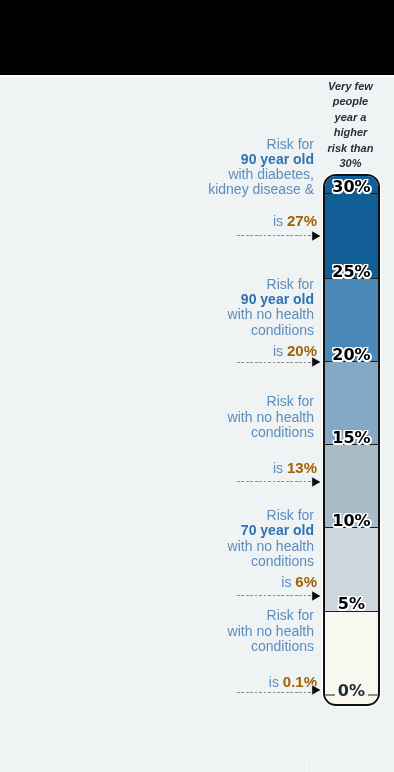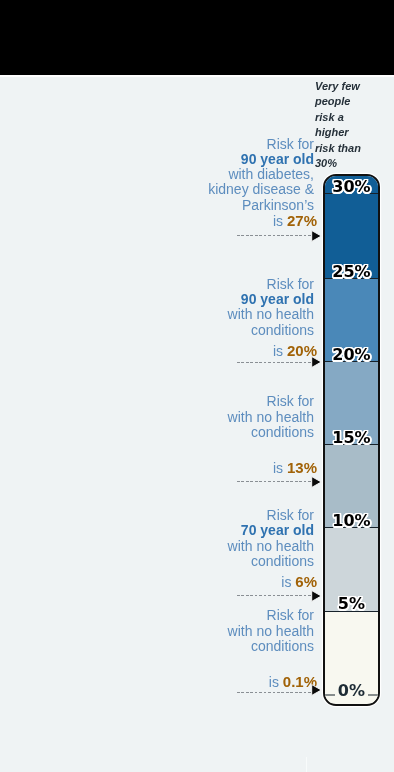--- a/index.html
+++ b/index.html
@@ -5,21 +5,21 @@
   html,body{margin:0;padding:0;}
   body{width:394px;height:772px;background:#eff3f4;
        font-family:"Liberation Sans",sans-serif;overflow:hidden;position:relative;
        -webkit-font-smoothing:antialiased;}
 
   #topbar{position:absolute;left:0;top:0;width:394px;height:75px;background:#000;}
   #whiteline{position:absolute;left:0;top:75px;width:394px;height:2px;background:#ffffff;}
   #edge-line{position:absolute;left:306px;top:757px;width:1px;height:15px;background:#f8fbfb;}
 
   
-  #topnote{position:absolute;left:315px;top:78.6px;width:71px;text-align:left;will-change:opacity;
+  #topnote{position:absolute;left:315px;top:78.6px;width:71px;text-align:center;will-change:opacity;
            font-size:11px;line-height:15.55px;font-weight:bold;font-style:italic;
            color:#26313a;}
 
   
   #gauge{position:absolute;left:322.7px;top:174px;width:57.5px;height:532px;
          box-sizing:border-box;border:2.5px solid #111111;border-radius:13px;
          background:#f8f8f0;overflow:hidden;
          box-shadow:0 0 0 1.2px #ffffff;}
   #gaugeinner{position:absolute;left:0;top:0;right:0;bottom:0;}
   .seg{position:absolute;left:0;width:100%;}
@@ -58,21 +58,21 @@
 </head>
 <body>
 
 <div id="topbar"></div>
 <div id="whiteline"></div>
 <div id="edge-line"></div>
 
 <div id="topnote">
     <div>Very few</div>
     <div>people</div>
-    <div>risk a</div>
+    <div>year a</div>
     <div>higher</div>
     <div>risk than</div>
     <div>30%</div>
   </div>
 
 <div id="gauge">
   <div id="gaugeinner">
       <div class="seg" style="top: 0px; height: 102.033px; background: rgb(17, 94, 150);"></div>
       <div class="seg" style="top: 102.033px; height: 83.1333px; background: rgb(74, 136, 184);"></div>
       <div class="seg" style="top: 185.167px; height: 83.1333px; background: rgb(133, 169, 196);"></div>
@@ -97,21 +97,20 @@
       <div class="glabel" style="top: 2.7px;">30%</div>
     </div>
 </div>
 
 <div id="captions">
     <div class="cap" style="top: 136.704px;">
       <div>Risk for</div>
       <div><span class="b">90 year old</span></div>
       <div>with diabetes,</div>
       <div>kidney disease &amp;</div>
-      <div>Parkinson’s</div>
     </div>
     <div class="capvalue" style="top: 212.904px;"><span>is </span><span class="pct">27%</span></div>
     <div class="leader" style="top: 235px; left: 237px; width: 76px;"></div>
     <div class="arrow" style="top: 229.904px; left: 311.2px;">
       <svg width="11" height="12" viewBox="0 0 11 12">
         <path d="M0.7 0.6 L10.3 6 L0.7 11.4 Z" fill="#0a0a0a" stroke="#ffffff" stroke-width="0.9"></path>
       </svg>
     </div>
     <div class="cap" style="top: 276.967px;">
       <div>Risk for</div>

